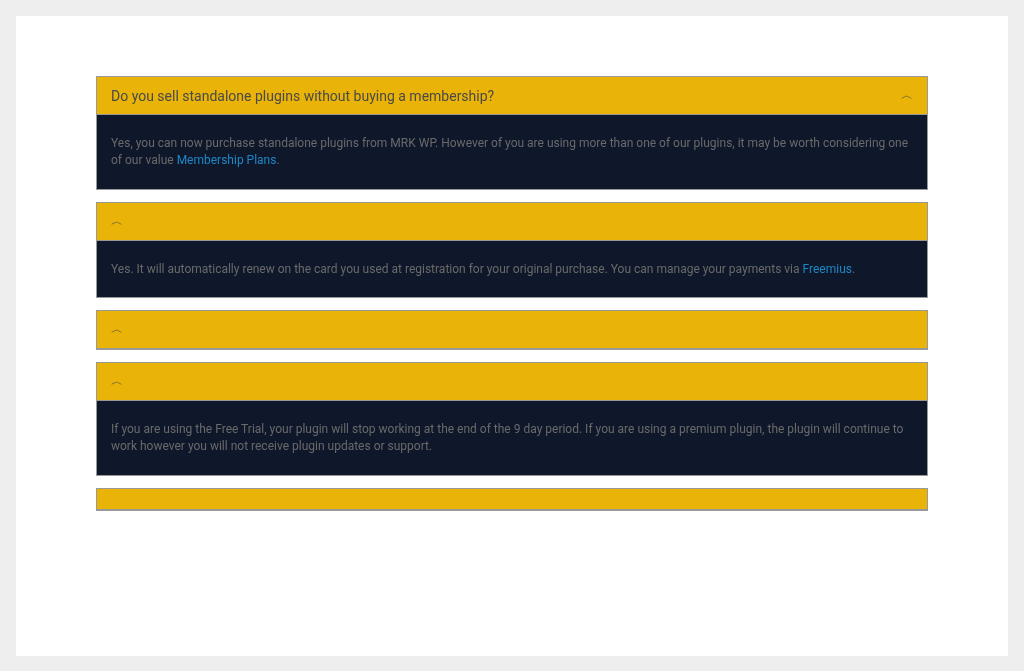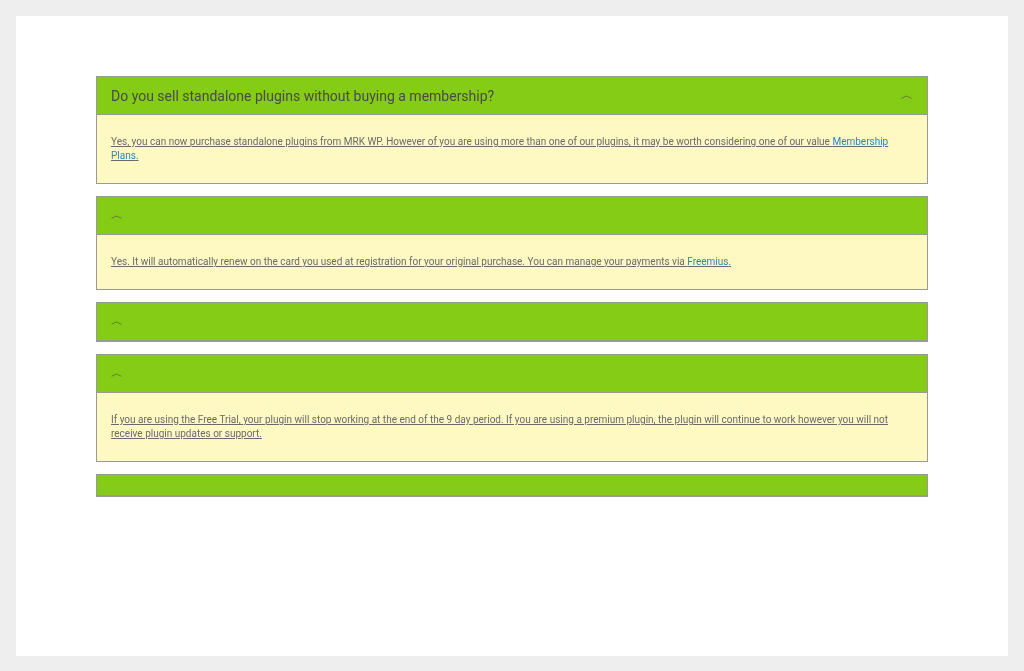--- a/index.html
+++ b/index.html
@@ -26,47 +26,46 @@
       color: #4a4a4a;
       margin-bottom: 28px;
     }
     
     .faq-item {
       border: 1px solid #999999;
       margin-bottom: 12px;
     }
     
     .faq-question {
-      background: #84cc16;
+      background: #eab308;
       padding: 10px 14px;
       display: flex;
       justify-content: space-between;
       align-items: center;
       cursor: pointer;
       border-bottom: 1px solid #999999;
     }
     
     .faq-question-text {
       font-size: 14px;
       color: #4a4a4a;
       font-weight: 400;
     }
     
     .chevron-icon {
       font-size: 12px;
       color: #4a4a4a;
     }
     
     .faq-answer {
-      background: #fef9c3;
+      background: #0f172a;
       padding: 20px 14px;
-      font-size: 10px;
+      font-size: 12px;
       color: #6a6a6a;
       line-height: 1.4;
-      text-decoration: underline;
     }
     
     .faq-answer a {
       color: #1e88c7;
       text-decoration: none;
     }
   </style>
 </head>
 <body>
 

